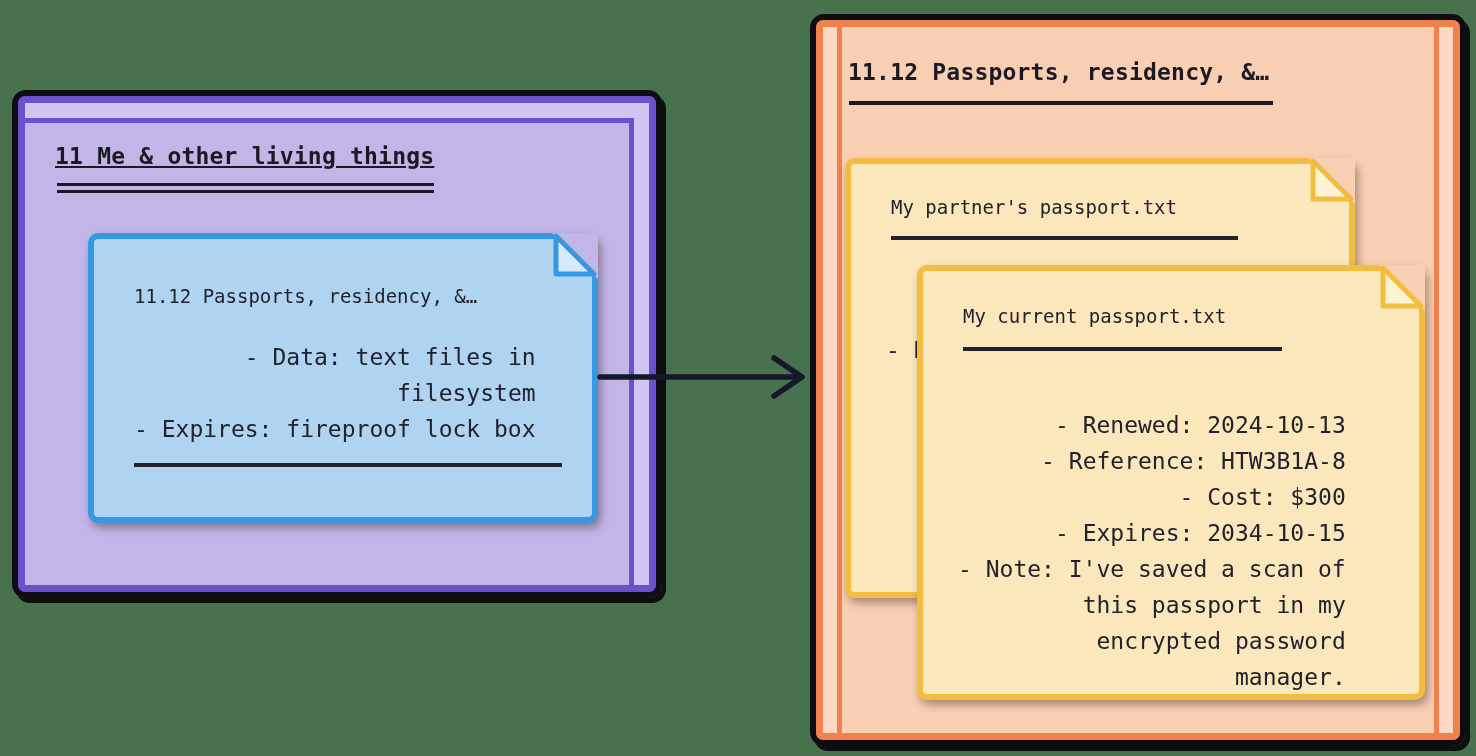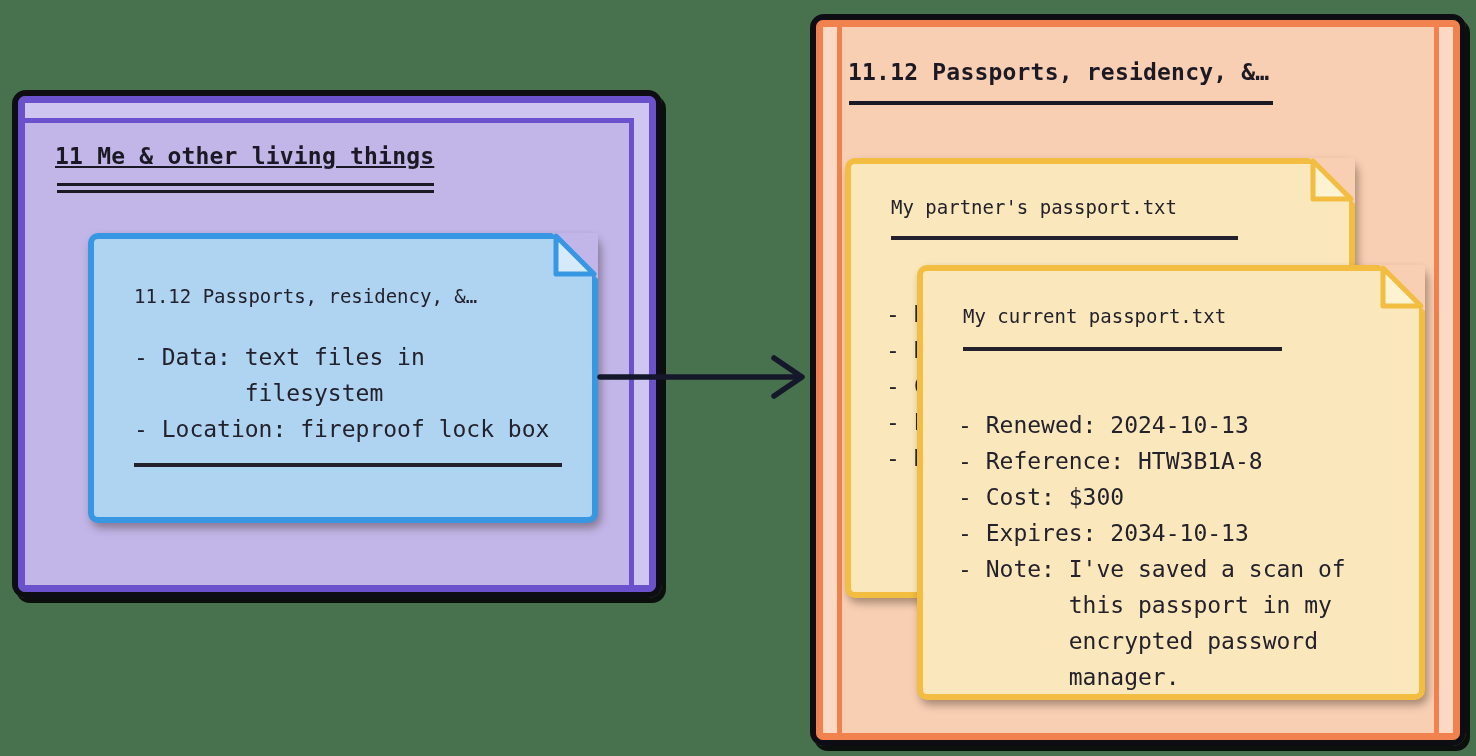--- a/index.html
+++ b/index.html
@@ -10,21 +10,21 @@
   }
   * { box-sizing:border-box; }
 
   
   .box {
     position:absolute; border:6px solid #0e0d14; border-radius:14px;
     box-shadow:4px 5px 0 rgba(10,11,10,0.95);
   }
   .box-inner {
     position:absolute; inset:0; border-radius:7px;
-    border:7px solid var(--frame); background:var(--fill);
+    border:7px solid var(--frame); background:var(--fill);text-align:right;
   }
   .face { position:absolute; background:var(--face); }
   .edge-line { position:absolute; background:var(--frame); }
 
   .box-purple { --frame:#6b52cc; --fill:#c2b6e8; --face:#cec5f1; }
   .box-orange { --frame:#f1824d; --fill:#f9cfb4; --face:#fbd9c5; }
 
   .box-title {
     position:absolute; font-weight:bold; font-size:23px; line-height:30px;
     color:#1b1923; white-space:pre; letter-spacing:0.2px;
@@ -76,21 +76,21 @@
       <div class="rule-double" style="left:32px; top:80px; width:377px;"></div>
 
       <div class="note note-blue" style="left:63px; top:130px; width:510px; height:290px;">
         <svg class="ear" width="46" height="46" viewBox="0 0 46 46">
           <path class="cut" d="M0 0 L46 0 L46 46 Z"></path>
           <path class="flap" d="M4 3 L42 41 L4 41 Z"></path>
         </svg>
         <div class="note-title" style="left:40px; top:42px;">11.12 Passports, residency, &amp;…</div>
         <div class="note-body" style="left:40px; top:100px;">- Data: text files in
         filesystem
-- Location: fireproof lock box</div>
+- Expires: fireproof lock box</div>
         <div class="note-rule" style="left:40px; top:224px; width:428px;"></div>
       </div>
     </div>
   </div>
 
   <svg class="arrow-svg" style="left:594px; top:352px;" width="220" height="50" viewBox="0 0 220 50">
     <line x1="6" y1="25" x2="204" y2="25"></line>
     <polyline points="180,6 208,25 180,44"></polyline>
   </svg>
 
@@ -121,21 +121,21 @@
       <div class="note note-yellow" style="left:94px; top:238px; width:508px; height:435px; z-index:2;">
         <svg class="ear" width="46" height="46" viewBox="0 0 46 46">
           <path class="cut" d="M0 0 L46 0 L46 46 Z"></path>
           <path class="flap" d="M4 3 L42 41 L4 41 Z"></path>
         </svg>
         <div class="note-title" style="left:40px; top:30px;">My current passport.txt</div>
         <div class="note-rule" style="left:40px; top:76px; width:319px;"></div>
         <div class="note-body" style="left:35px; top:136px;">- Renewed: 2024-10-13
 - Reference: HTW3B1A-8
 - Cost: $300
-- Expires: 2034-10-13
+- Expires: 2034-10-15
 - Note: I've saved a scan of
         this passport in my
         encrypted password
         manager.</div>
       </div>
     </div>
   </div>
 
 </div>
 

